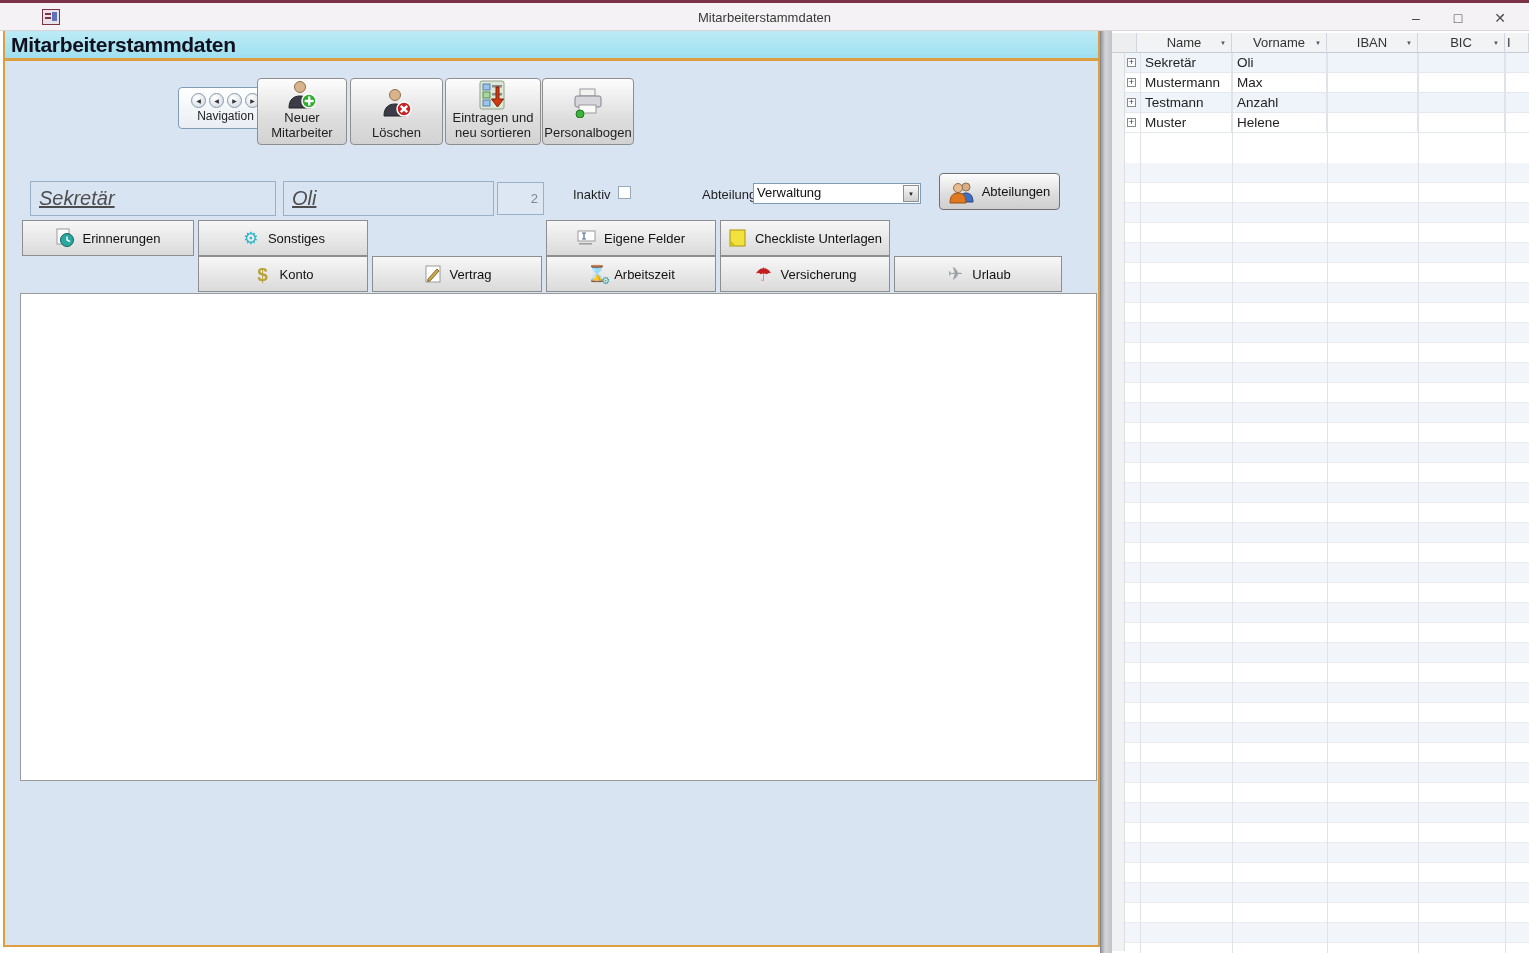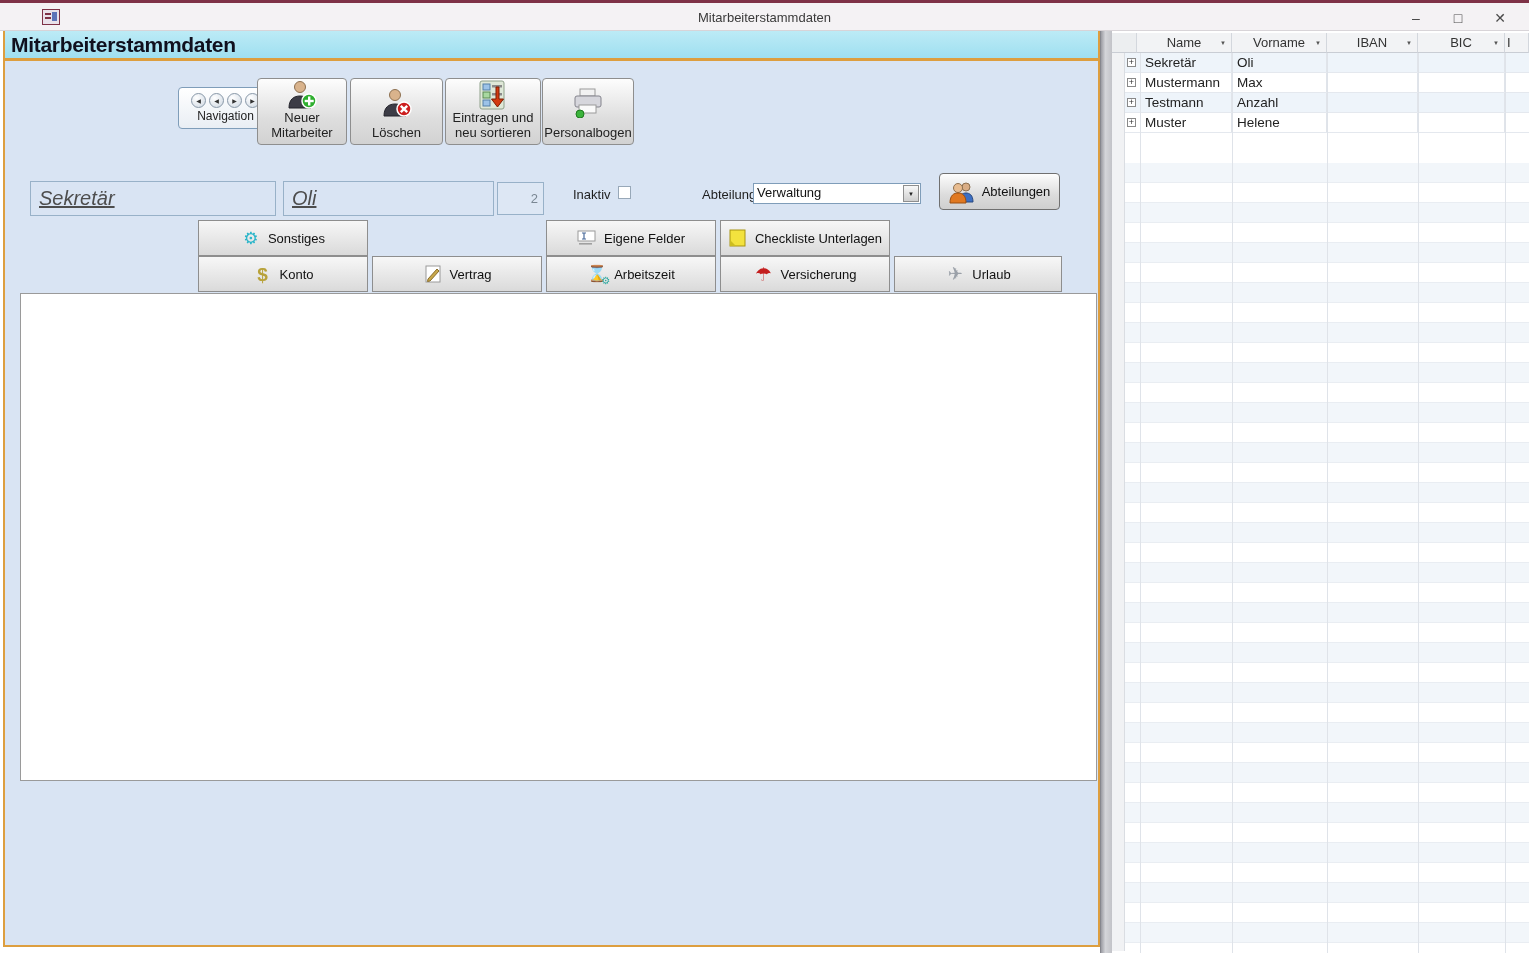--- a/index.html
+++ b/index.html
@@ -203,20 +203,30 @@
         <svg width="26" height="24" viewBox="0 0 26 24">
           <circle cx="17" cy="7" r="4" fill="#d9ad85" stroke="#8d7050"></circle>
           <path d="M10 22 c0-7 3.5-9 7-9 s7 2 7 9 z" fill="#3d6fc2" stroke="#28487e"></path>
           <circle cx="9" cy="8" r="4.5" fill="#e8bc90" stroke="#8d7050"></circle>
           <path d="M1 23 c0-8 4-10 8-10 s8 2 8 10 z" fill="#e07820" stroke="#9a4e10"></path>
         </svg>
       </span>
       <span>Abteilungen</span>
     </div>
 
+    <div class="tab" style="left:17px;top:189px;width:172px;">
+      <span class="tabico">
+        <svg width="20" height="20" viewBox="0 0 20 20">
+          <rect x="2" y="1" width="12" height="15" fill="#fff" stroke="#9a9a9a"></rect>
+          <circle cx="12" cy="12" r="6.5" fill="#2aa8a0" stroke="#10635e"></circle>
+          <path d="M12 8.5 L12 12 L15 13.5" stroke="#fff" stroke-width="1.4" fill="none"></path>
+        </svg>
+      </span>
+      <span>Erinnerungen</span>
+    </div>
     <div class="tab" style="left:193px;top:189px;width:170px;">
       <span class="tabico">
           <span class="glyph" style="color:#2ab5c9;">⚙</span>
         </span>
       <span>Sonstiges</span>
     </div>
     <div class="tab" style="left:541px;top:189px;width:170px;">
       <span class="tabico">
         <svg width="20" height="20" viewBox="0 0 20 20">
           <rect x="1" y="3" width="17" height="10" fill="#fff" stroke="#9a9a9a"></rect>

